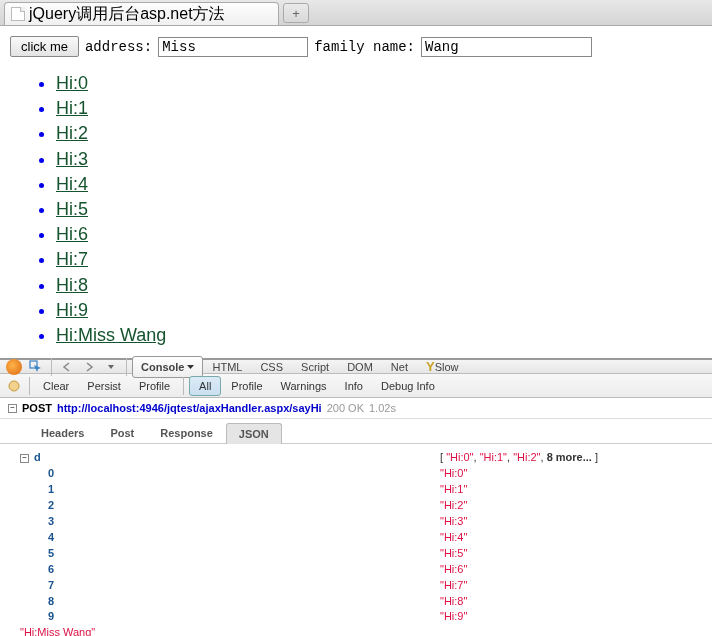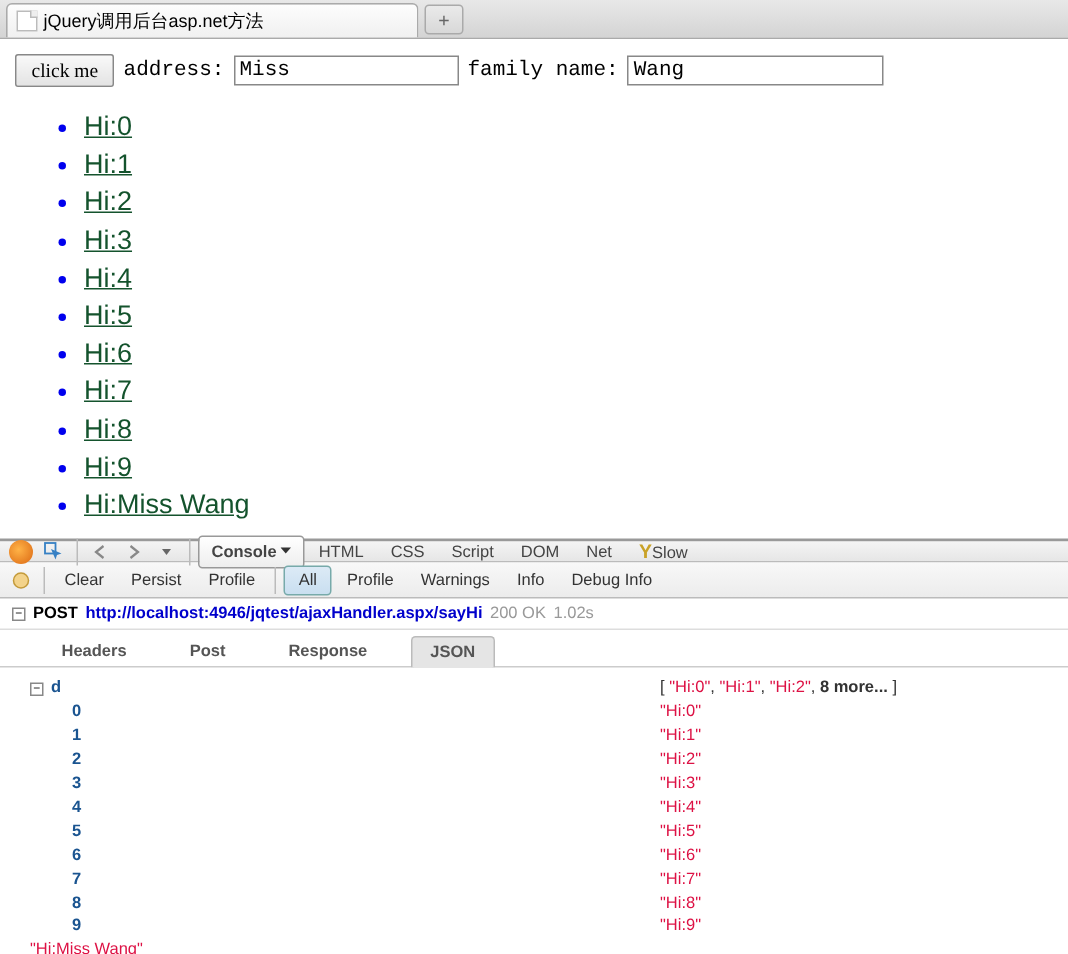--- a/index.html
+++ b/index.html
@@ -1,28 +1,28 @@
 <!DOCTYPE html>
 <html><head>
 <meta charset="utf-8">
 <style>
 * { margin: 0; padding: 0; box-sizing: border-box; font-family: Arial, sans-serif; }
 body { width: 712px; height: 636px; background: #fff; font-size: 12px; overflow: hidden; }
 
 
 .tab-bar { height: 26px; background: linear-gradient(#e8e8e8, #d4d4d4); border-bottom: 1px solid #aaa; display: flex; align-items: flex-end; padding-left: 4px; }
-.tab { background: linear-gradient(#fdfdfd, #f0f0f0); border: 1px solid #aaa; border-bottom: none; border-radius: 4px 4px 0 0; padding: 4px 12px 4px 6px; display: flex; align-items: center; gap: 4px; font-size: 12px; width: 275px; height: 23px; }
+.tab { background: linear-gradient(#fdfdfd, #f0f0f0); border: 1px solid #aaa; border-bottom: none; border-radius: 4px 4px 0 0; padding: 4px 12px 4px 6px; display: flex; align-items: center; gap: 4px; font-size: 16px; width: 275px; height: 23px; }
 .tab-add { width: 26px; height: 20px; margin-left: 4px; margin-bottom: 2px; background: linear-gradient(#eaeaea,#d8d8d8); border: 1px solid #aaa; border-radius: 3px; display: flex; align-items: center; justify-content: center; color: #666; font-size: 13px; }
 .page-icon { width: 14px; height: 14px; border: 1px solid #bbb; background: #fff; position: relative; }
 .page-icon::after { content: ''; position: absolute; right: -1px; top: -1px; width: 4px; height: 4px; background: #eee; border-left: 1px solid #bbb; border-bottom: 1px solid #bbb; }
 
 
 .page-content { padding: 10px; font-family: 'Courier New', monospace; font-size: 14px; }
 .form-row { display: flex; align-items: center; gap: 6px; margin-bottom: 14px; }
-.btn { font-family: Liberation Serif, serif; font-size: 13px; padding: 2px 10px; background: linear-gradient(#f9f9f9,#e3e3e3); border: 1px solid #888; border-radius: 2px; }
+.btn { font-family: Liberation Sans, sans-serif; font-size: 13px; padding: 2px 10px; background: linear-gradient(#f9f9f9,#e3e3e3); border: 1px solid #888; border-radius: 2px; }
 .lbl { font-family: 'Courier New', monospace; }
 input[type=text] { font-family: Liberation Mono, monospace; font-size: 14px; padding: 1px 3px; border: 1px solid #888; height: 20px; }
 ul.results { list-style: disc; padding-left: 46px; color: #14532d; font-family: 'Courier New', monospace; font-size: 18px; line-height: 1.4; text-decoration: underline; }
 ul.results li::marker { color: #0000ee; }
 
 
 .firebug { border-top: 2px solid #999; font-family: Tahoma, Arial, sans-serif; font-size: 11px; }
 .fb-toolbar1 { height: 14px; background: linear-gradient(#f4f4f4,#e6e6e6); border-bottom: 1px solid #bbb; display: flex; align-items: center; padding: 0 4px; gap: 2px; }
 .fb-icons { display: flex; align-items: center; gap: 2px; }
 .fb-icon-btn { width: 20px; height: 20px; display: flex; align-items: center; justify-content: center; border: 1px solid transparent; border-radius: 2px; }
@@ -35,21 +35,21 @@
 .fb-sub.active { background: linear-gradient(#dceaf6,#c9dff0); border: 1px solid #7aa; border-radius: 3px; padding: 3px 9px; }
 .fb-bug { width:16px; height:16px; background: radial-gradient(circle at 40% 40%, #ffb347, #e67e22 70%); border-radius:50%; position:relative; }
 .fb-y { color:#c9a227; font-weight:bold; font-size:13px; }
 
 .req-line { padding: 4px 8px; border-bottom: 1px solid #ddd; display: flex; align-items: center; gap: 5px; font-size: 11px; }
 .req-toggle { width: 9px; height: 9px; border: 1px solid #888; display:flex; align-items:center; justify-content:center; font-size:8px; line-height:0; background:#fff; }
 .req-method { color: #000; font-weight: bold; }
 .req-url { color: #0000cc; font-weight: bold; }
 .req-status { color: #999; }
 
-.req-subtabs { display: flex; border-bottom: 1px solid #ccc; padding: 3px 8px 0 28px; gap: 16px; font-size: 11px; }
+.req-subtabs { display: flex; border-bottom: 1px solid #ccc; padding: 3px 8px 0 28px; gap: 0; font-size: 11px; }
 .req-subtab { padding: 4px 12px; color: #555; border: 1px solid transparent; border-bottom: none; font-weight: bold; }
 .req-subtab.active { border-color: #bbb; background: #e5e5e5; border-radius: 3px 3px 0 0; position: relative; top: 1px; }
 
 .json-view { padding: 6px 20px; font-family: 'Lucida Console', Monaco, monospace; font-size: 11px; }
 .json-row { display: flex; line-height: 1.45; }
 .json-key-col { width: 420px; display:flex; align-items:center; }
 .json-val-col { color: #d14; }
 .json-indent0 { padding-left: 0; }
 .json-indent1 { padding-left: 28px; }
 .json-toggle { width: 9px; height: 9px; border: 1px solid #888; display:inline-flex; align-items:center; justify-content:center; font-size:8px; line-height:0; background:#fff; margin-right: 5px; }

